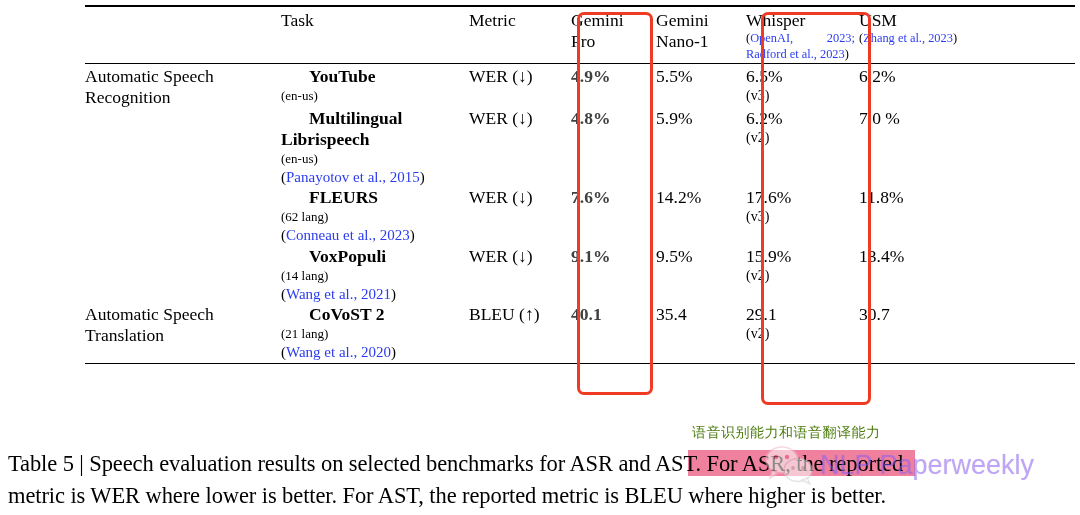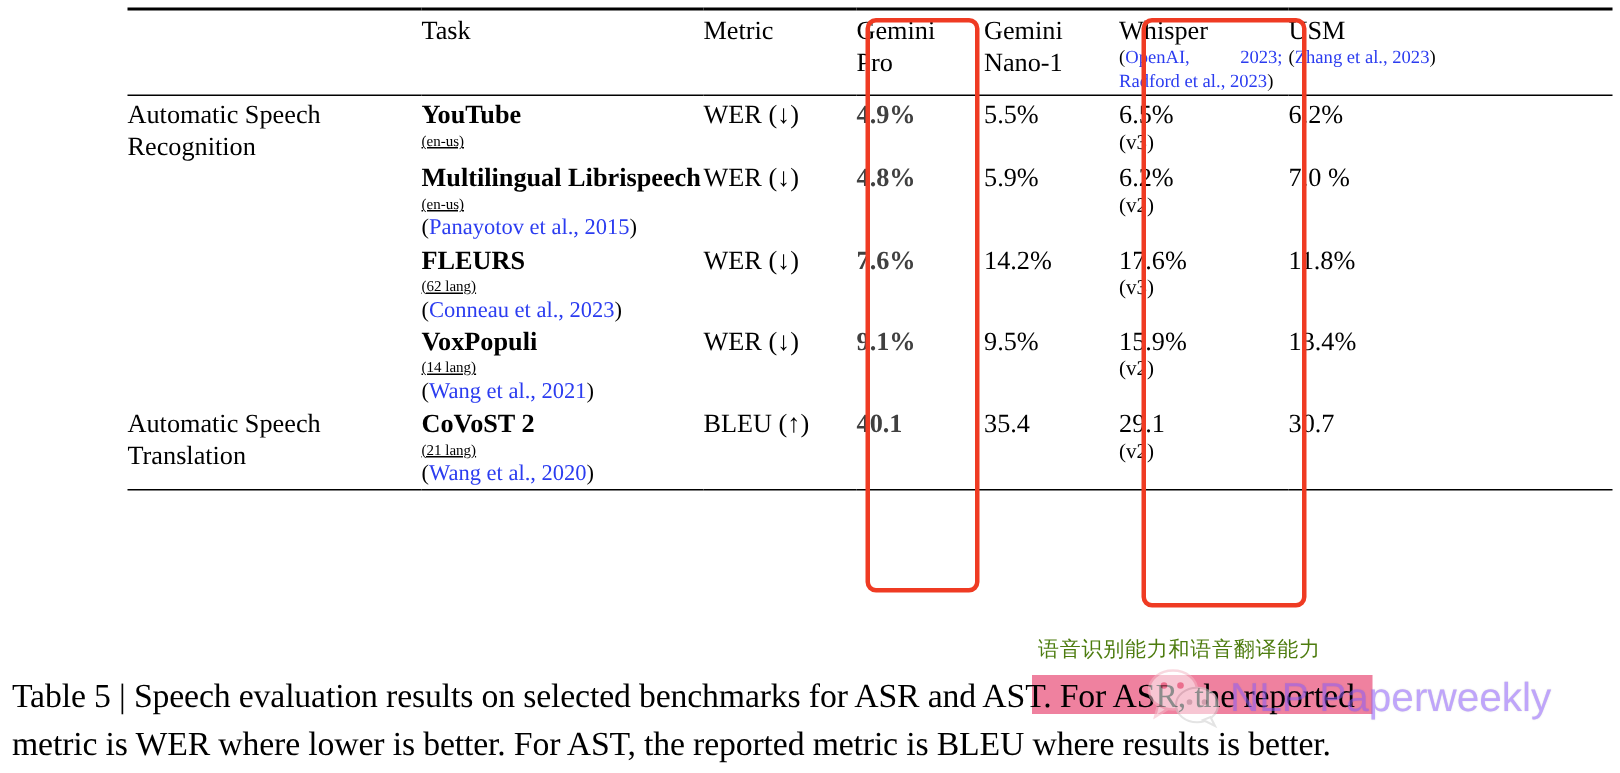--- a/index.html
+++ b/index.html
@@ -65,22 +65,22 @@
   .cite .pl { color: #000; }
   .hdr-cell .cite { text-align: justify; padding-right: 4px;}
 
   .body-cell {
     font-size: 17.5px;
     line-height: 1.2;
     padding-top: 9px;
     padding-bottom: 6px;
     padding-right: 10px;
   }
-  .bench-name { font-weight: bold; font-size: 17.5px; }
-  .bench-sub  { font-size: 10px; line-height: 1.3; display:block; padding-top: 1px; text-decoration: underline;}
+  .bench-name { font-weight: bold; font-size: 17.5px; margin-left: 28px; }
+  .bench-sub  { font-size: 13px; line-height: 1.3; display:block; padding-top: 1px;}
   .bench-cite { font-size: 15px; line-height: 1.3; display:block; color:#2b3cf0;}
   .bench-cite .pl { color:#000; }
 
   .gp-val { color: #404040; font-weight: bold; }
   .sub-ver { font-size: 14px; display:block; line-height:1.35;}
 
   
   .redbox {
     position: absolute;
     border: 3.5px solid #ef3b23;
@@ -245,21 +245,21 @@
   </table>
 </div>
 
 <div class="redbox" id="redbox-gemini-pro"></div>
 <div class="redbox" id="redbox-whisper"></div>
 
 <div id="pink-highlight"></div>
 
 <div id="caption">
   <div>Table 5 | Speech evaluation results on selected benchmarks for ASR and AST. For ASR, the reported</div>
-  <div>metric is WER where lower is better. For AST, the reported metric is BLEU where results is better.</div>
+  <div>metric is WER where lower is better. For AST, the reported metric is BLEU where higher is better.</div>
 </div>
 
 <div id="cn-annotation">语音识别能力和语音翻译能力</div>
 
 <div id="watermark">
   <svg width="56" height="42" viewBox="0 0 56 42">
     <ellipse cx="22" cy="16" rx="16" ry="13" fill="#ffffff" stroke="#f3b9c6" stroke-width="1.6"></ellipse>
     <polygon points="12,26 10,34 18,29" fill="#ffffff" stroke="#f3b9c6" stroke-width="1.6"></polygon>
     <circle cx="16" cy="13" r="2.2" fill="#e8607f"></circle>
     <circle cx="27" cy="13" r="2.2" fill="#e8607f"></circle>

